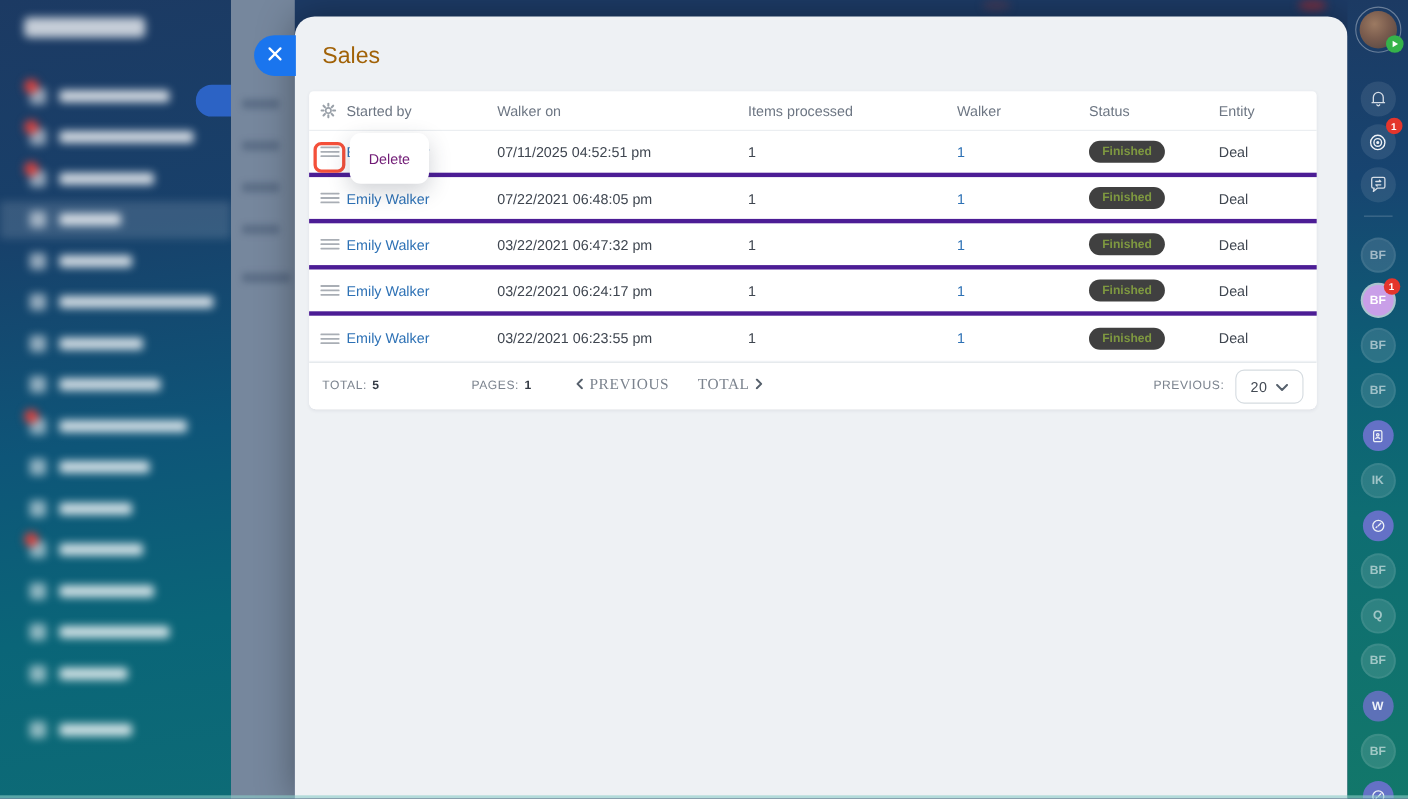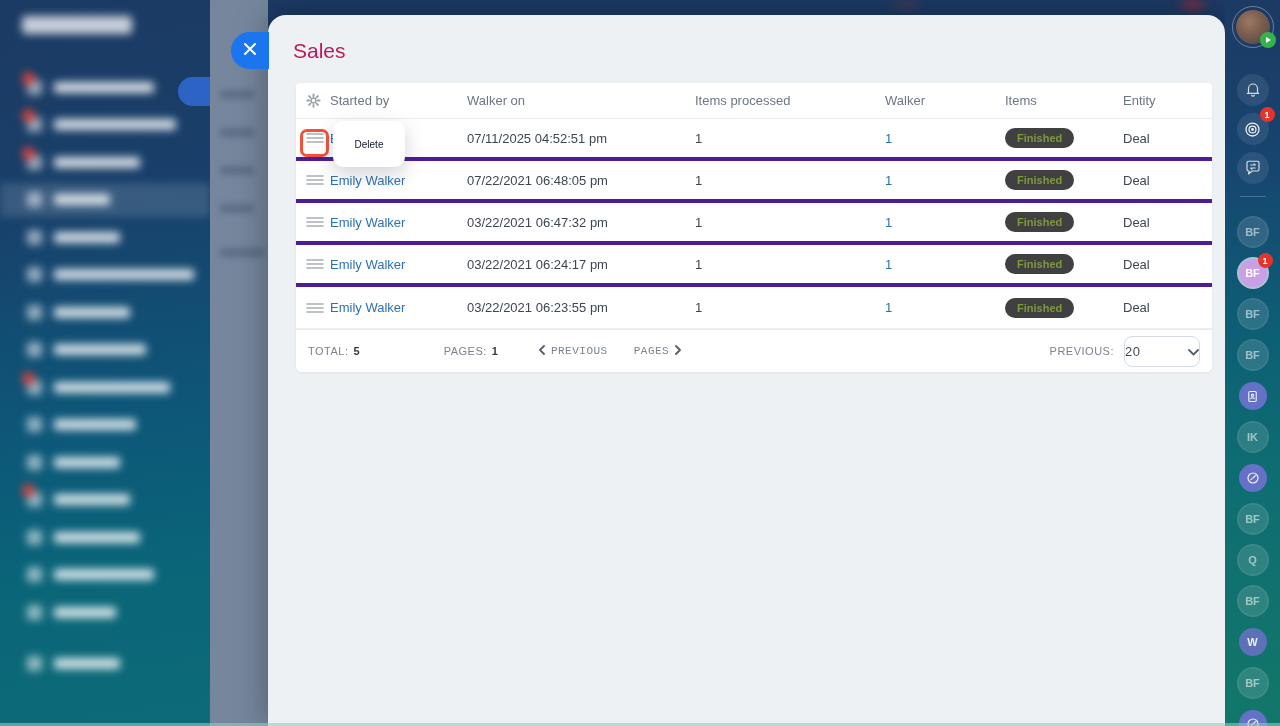--- a/index.html
+++ b/index.html
@@ -47,25 +47,25 @@
   .panel {
     position:absolute; left:268px; top:15px; width:957px; height:711px;
     background:#eef1f4; border-radius:18px 18px 0 0;
     box-shadow:0 0 34px rgba(0,0,0,0.35);
   }
   .panel-close {
     position:absolute; left:-37px; top:17px; width:38px; height:37px;
     background:#1a75ee; border:none; border-radius:19px 0 0 19px;
     color:#fff; cursor:pointer; display:flex; align-items:center; justify-content:center;
   }
-  .panel-title { margin:24px 0 18px 25px; font-size:21px; color:#be185d; font-weight:400; }
+  .panel-title { margin:24px 0 18px 25px; font-size:21px; color:#a16207; font-weight:400; }
 
   
   .card {
-    position:absolute; left:28px; top:68px; width:916px; height:289px;
+    position:absolute; left:13px; top:68px; width:916px; height:289px;
     background:#fff; border-radius:4px 4px 6px 6px;
     box-shadow:0 1px 3px rgba(60,70,90,0.08);
   }
   .tgrid { display:grid; grid-template-columns:34px 137px 228px 190px 120px 118px 1fr; align-items:center; }
   .thead { height:36px; border-bottom:1px solid #e9edf0; color:#6d7683; font-size:13px; }
   .thead .cell { white-space:nowrap; }
   .trow { height:42px; border-bottom:4px solid #4c1d95; font-size:13px; color:#3f4650; }
   .trow:last-of-type { border-bottom:1px solid #eef1f4; }
   .cell { white-space:nowrap; overflow:visible; }
   .c-menu { padding-left:8px; display:flex; align-items:center; }
@@ -79,43 +79,43 @@
   
   .annot-red {
     position:absolute; left:4px; top:46px; width:29px; height:28px;
     border:3px solid #f4503a; border-radius:7px; pointer-events:none; z-index:6;
   }
   .ctx-menu {
     position:absolute; left:37px; top:38px; width:72px; height:46px;
     background:#fff; border-radius:10px; z-index:7;
     box-shadow:0 7px 20px rgba(40,50,70,0.22);
     display:flex; align-items:center; justify-content:center;
-    font-size:10px; color:#0f172a; cursor:pointer;
+    font-size:13px; color:#701a75; cursor:pointer;
   }
 
   
   .cfoot {
     position:absolute; left:0; bottom:0; width:916px; height:43px;
     border-top:1px solid #e6eaed; display:flex; align-items:center;
     font-size:11px; color:#7b838e; letter-spacing:0.5px;
     padding:0 12px; background:#fff; border-radius:0 0 6px 6px;
   }
   .cfoot b { color:#333a44; margin-left:5px; letter-spacing:0; }
   .f-total { margin-left:0; }
   .f-pages { margin-left:84px; }
   .pager { display:flex; align-items:center; gap:5px; background:none; border:none;
-    font-size:11px; color:#7b838e; letter-spacing:0.5px; cursor:pointer;
-    font-family:Liberation Mono, monospace; }
+    font-size:14px; color:#7b838e; letter-spacing:0.5px; cursor:pointer;
+    font-family:Liberation Serif, serif; }
   .f-prev { margin-left:40px; }
   .f-next { margin-left:26px; }
   .f-right { margin-left:auto; display:flex; align-items:center; }
   .rec-select {
-    margin-left:10px; width:76px; height:31px; background:#fff;
+    margin-left:10px; width:62px; height:31px; background:#fff;
     border:1px solid #d5dbe0; border-radius:8px; display:flex; align-items:center;
-    justify-content:space-between; gap:8px; font-size:13px; color:#434a54; cursor:pointer;
+    justify-content:center; gap:8px; font-size:13px; color:#434a54; cursor:pointer;
   }
 
   
   .right-rail {
     position:absolute; right:0; top:0; width:55px; height:726px;
     background:linear-gradient(180deg,#1c3a63 0%,#174470 22%,#0d5e75 45%,#0e6d72 65%,#12776a 100%);
     display:flex; flex-direction:column; align-items:center;
   }
   .rr-photo {
     margin-top:10px; width:34px; height:34px; border-radius:50%;
@@ -266,21 +266,21 @@
             <g stroke-width="2" stroke-linecap="round">
               <path d="M8 1.4v2M8 12.6v2M1.4 8h2M12.6 8h2M3.3 3.3l1.4 1.4M11.3 11.3l1.4 1.4M12.7 3.3l-1.4 1.4M4.7 11.3l-1.4 1.4"></path>
             </g>
           </svg>
         </button>
       </div>
       <div class="cell">Started by</div>
       <div class="cell">Walker on</div>
       <div class="cell">Items processed</div>
       <div class="cell">Walker</div>
-      <div class="cell">Items</div>
+      <div class="cell">Status</div>
       <div class="cell">Entity</div>
     </div>
 
     <div id="tbody">
         <div class="tgrid trow">
           <div class="cell c-menu">
             <button class="menu-btn">
               <svg width="18" height="12" viewBox="0 0 18 12">
                 <g stroke="#a9aeb5" stroke-width="1.6" stroke-linecap="round">
                   <path d="M1 2h16M1 6h16M1 10h16"></path>
@@ -378,21 +378,21 @@
       <b>1</b>
       <button class="pager f-prev">
         <span>
           <svg width="8" height="10" viewBox="0 0 8 10" fill="none">
               <path d="M6 1 L2 5 L6 9" stroke="#56606c" stroke-width="1.8" stroke-linecap="round" stroke-linejoin="round"></path>
             </svg>
         </span>
         <span>PREVIOUS</span>
       </button>
       <button class="pager f-next">
-        <span>PAGES</span>
+        <span>TOTAL</span>
         <span>
           <svg width="8" height="10" viewBox="0 0 8 10" fill="none">
               <path d="M2 1 L6 5 L2 9" stroke="#56606c" stroke-width="1.8" stroke-linecap="round" stroke-linejoin="round"></path>
             </svg>
         </span>
       </button>
       <div class="f-right">
         <span>PREVIOUS:</span>
         <div class="rec-select">
           <span>20</span>

